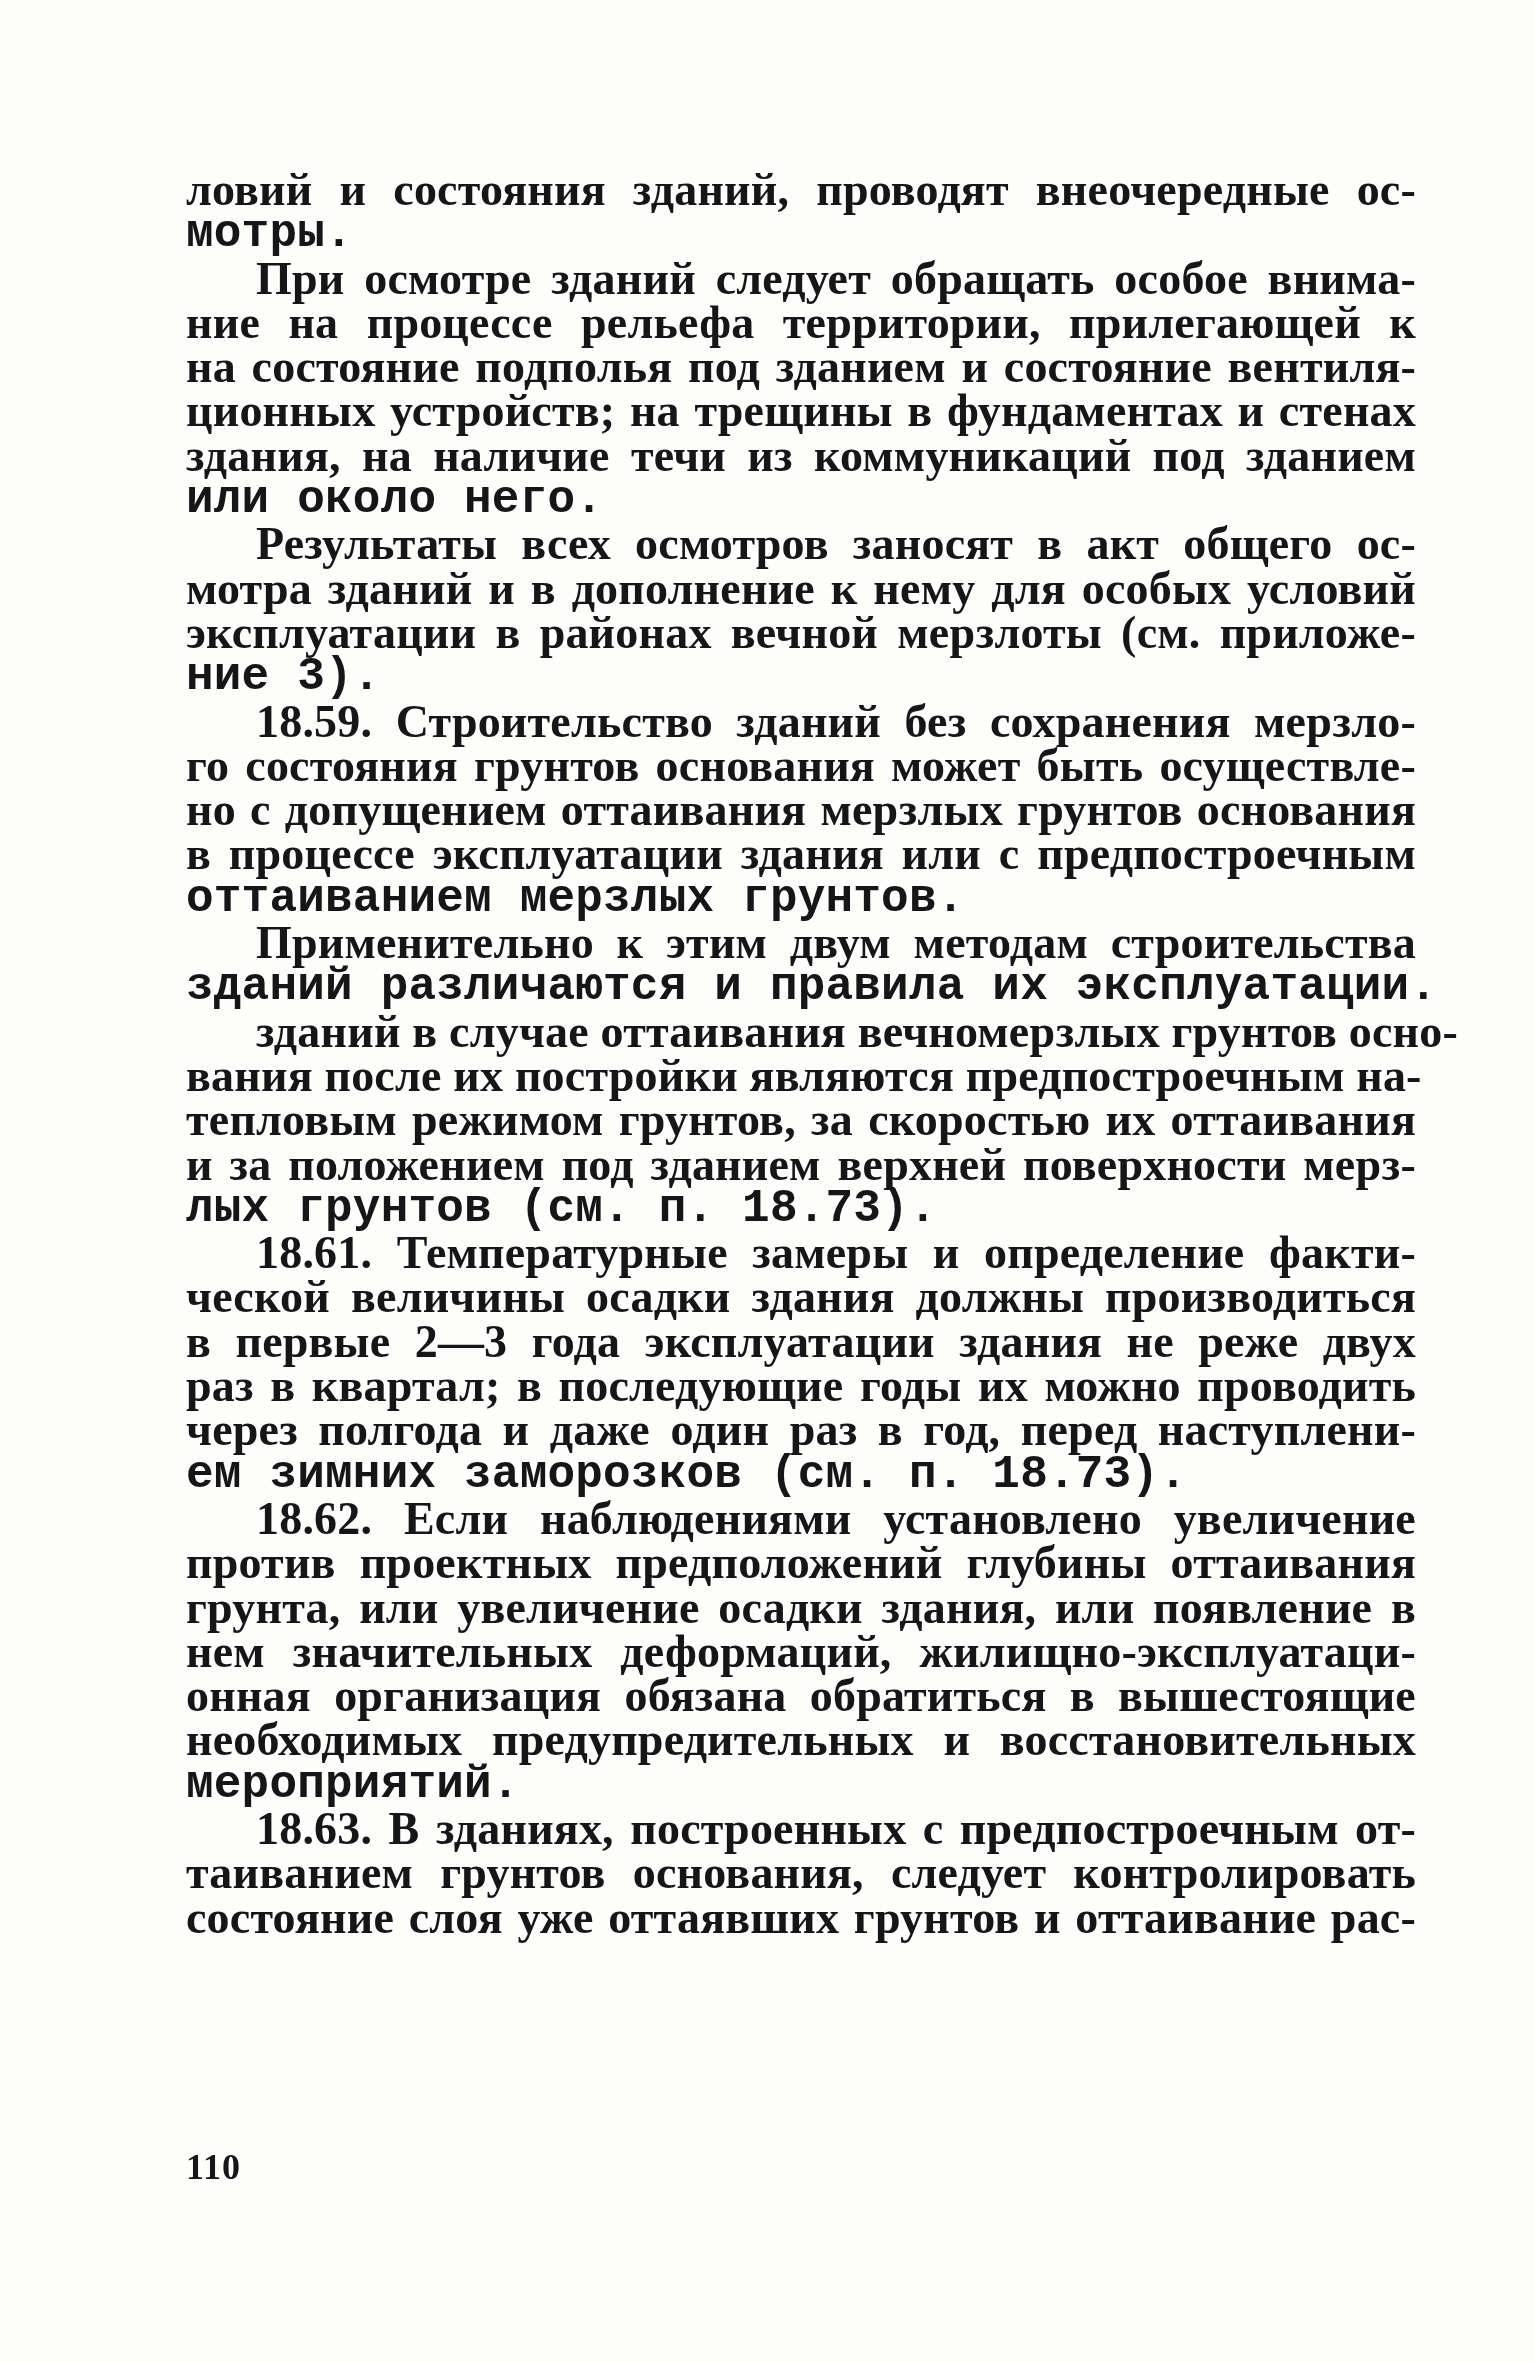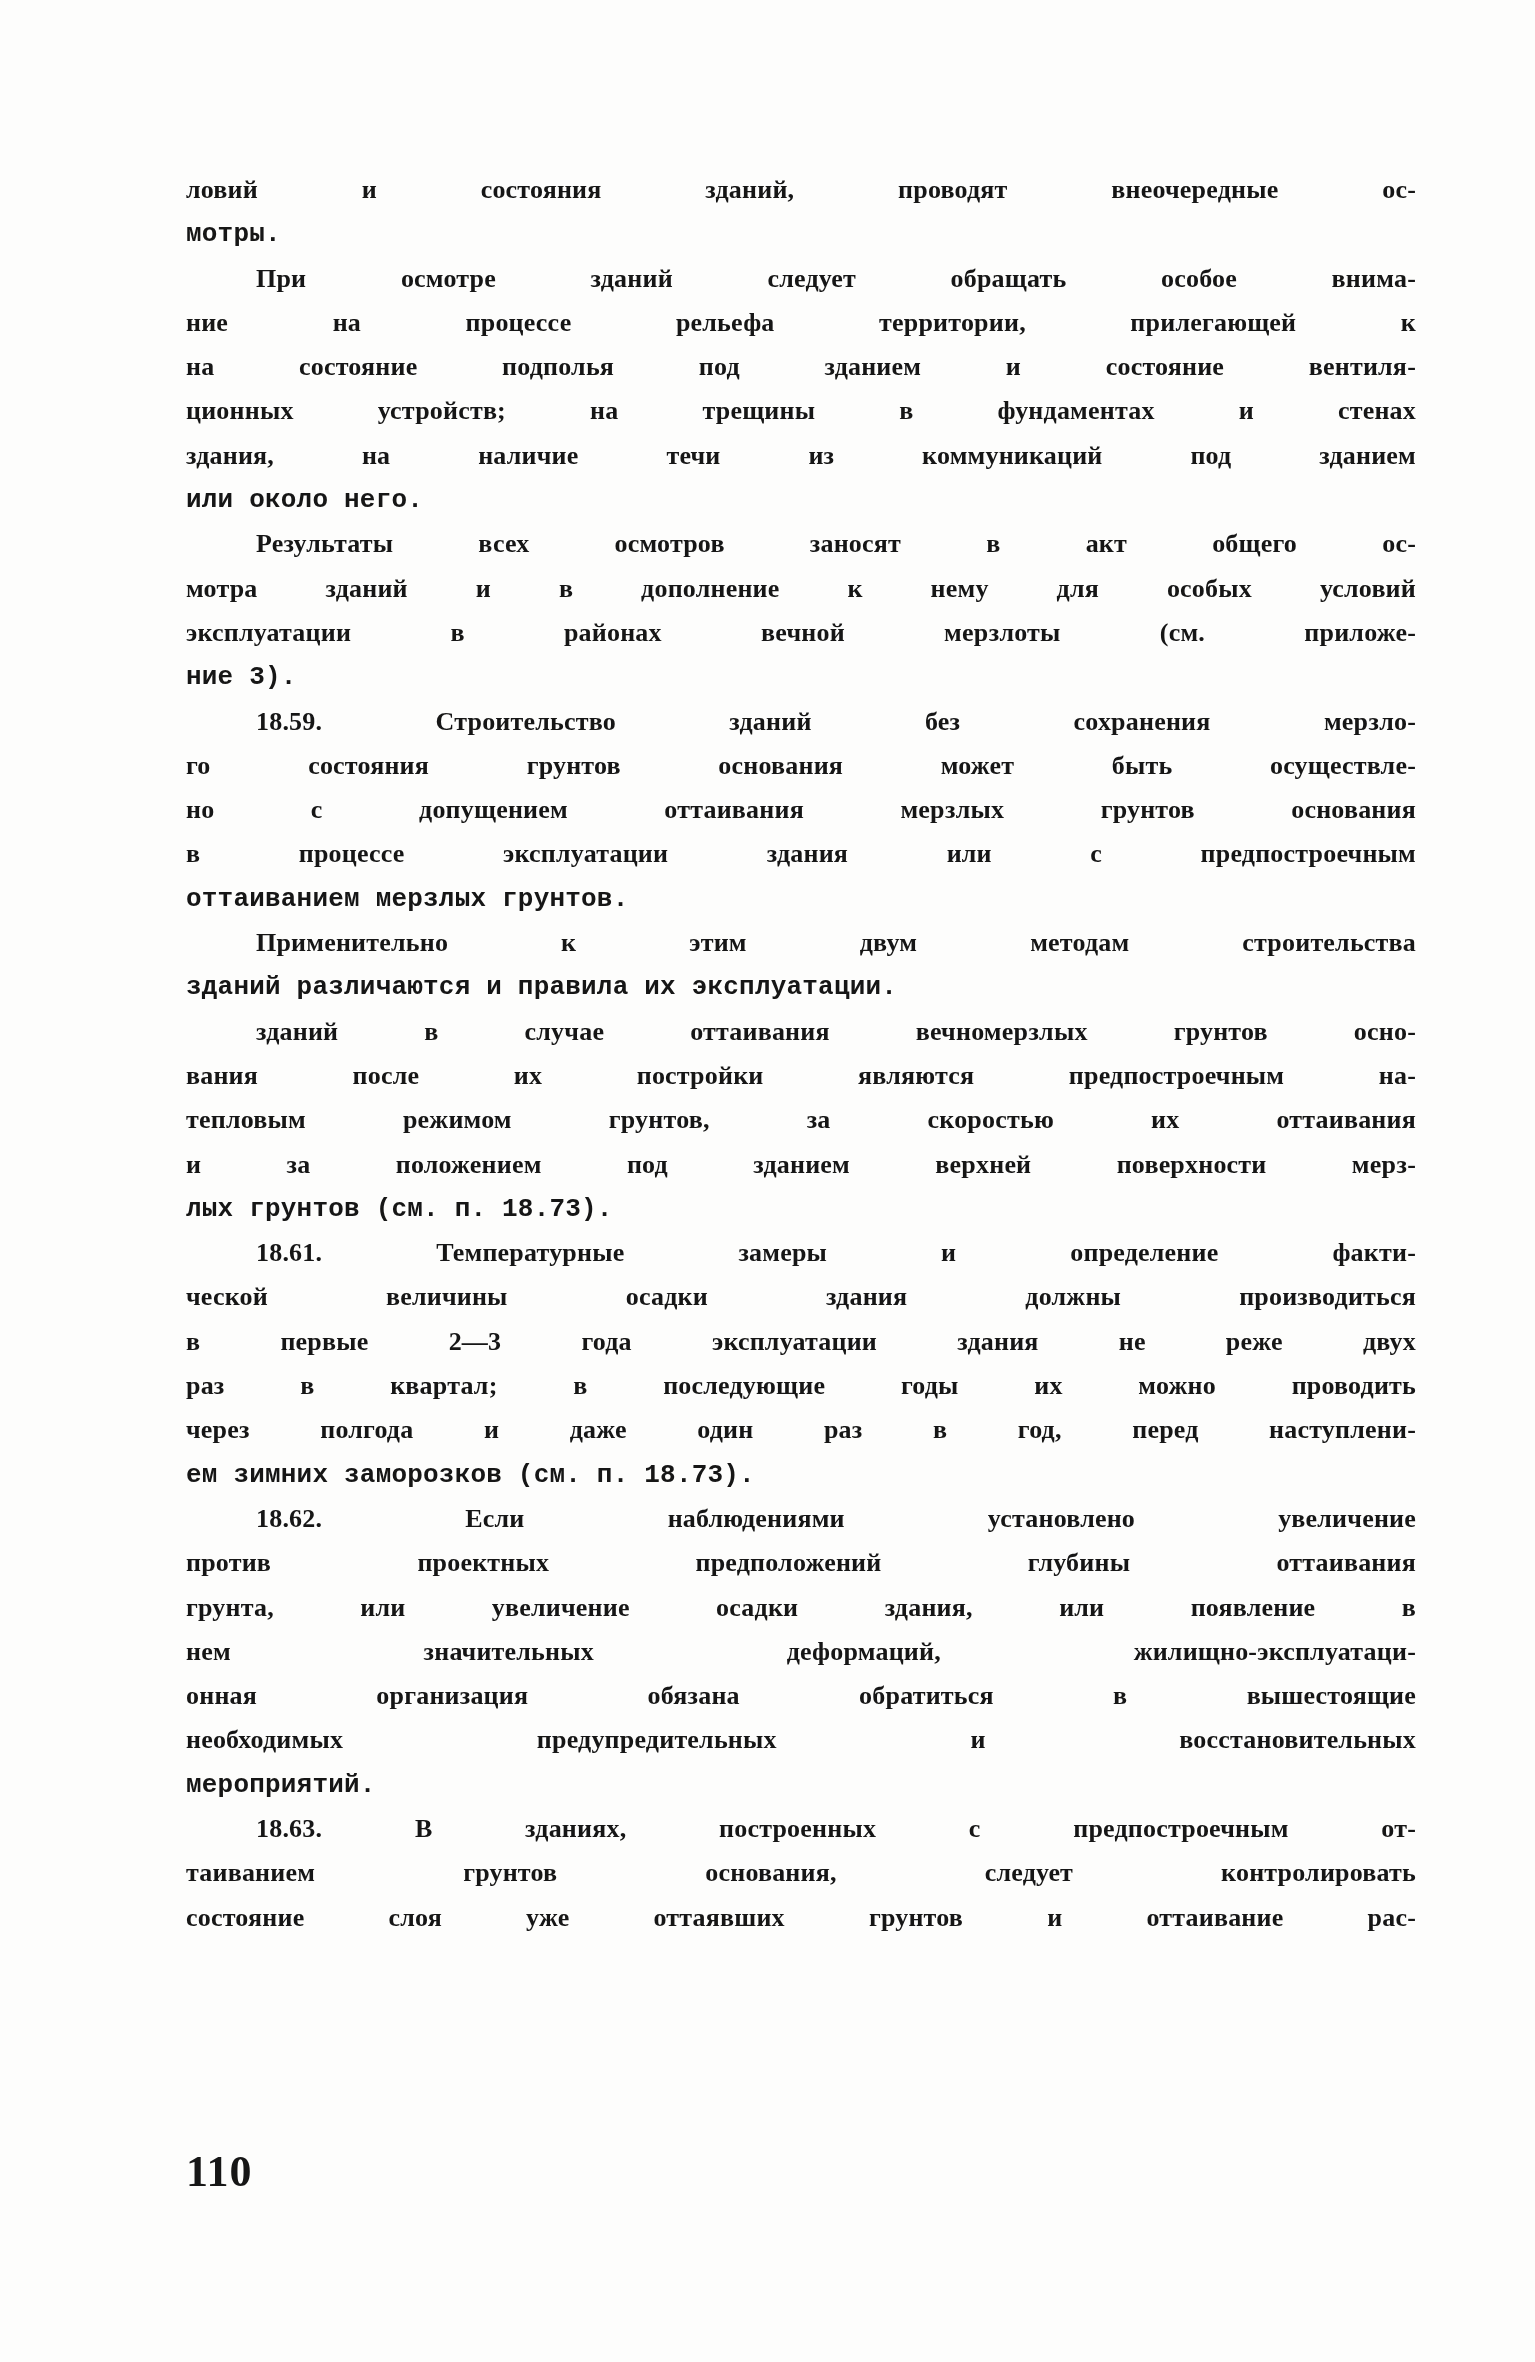--- a/index.html
+++ b/index.html
@@ -16,21 +16,21 @@
     background: #fdfdfc;
     overflow: hidden;
     font-family: "Liberation Serif", serif;
     color: #161616;
   }
   .text-block {
     position: absolute;
     left: 186px;
     top: 168px;
     width: 1230px;
-    font-size: 26px;
+    font-size: 46px;
     line-height: 44.3px;
     font-weight: 600;
     letter-spacing: 0.2px;
   }
   .para {
     margin: 0;
     padding: 0;
   }
   
   .line {
@@ -42,21 +42,21 @@
     text-align-last: left; 
     font-family: Liberation Mono, monospace;
   }
   .para.indent .line:first-child {
     text-indent: 70px;
   }
   .page-number {
     position: absolute;
     left: 186px;
     top: 2146px;
-    font-size: 44px;
+    font-size: 36px;
     font-weight: 600;
     letter-spacing: 1px;
   }
 </style>
 </head>
 <body>
 
 <div class="page">
   <div class="text-block">
       <div class="para">

